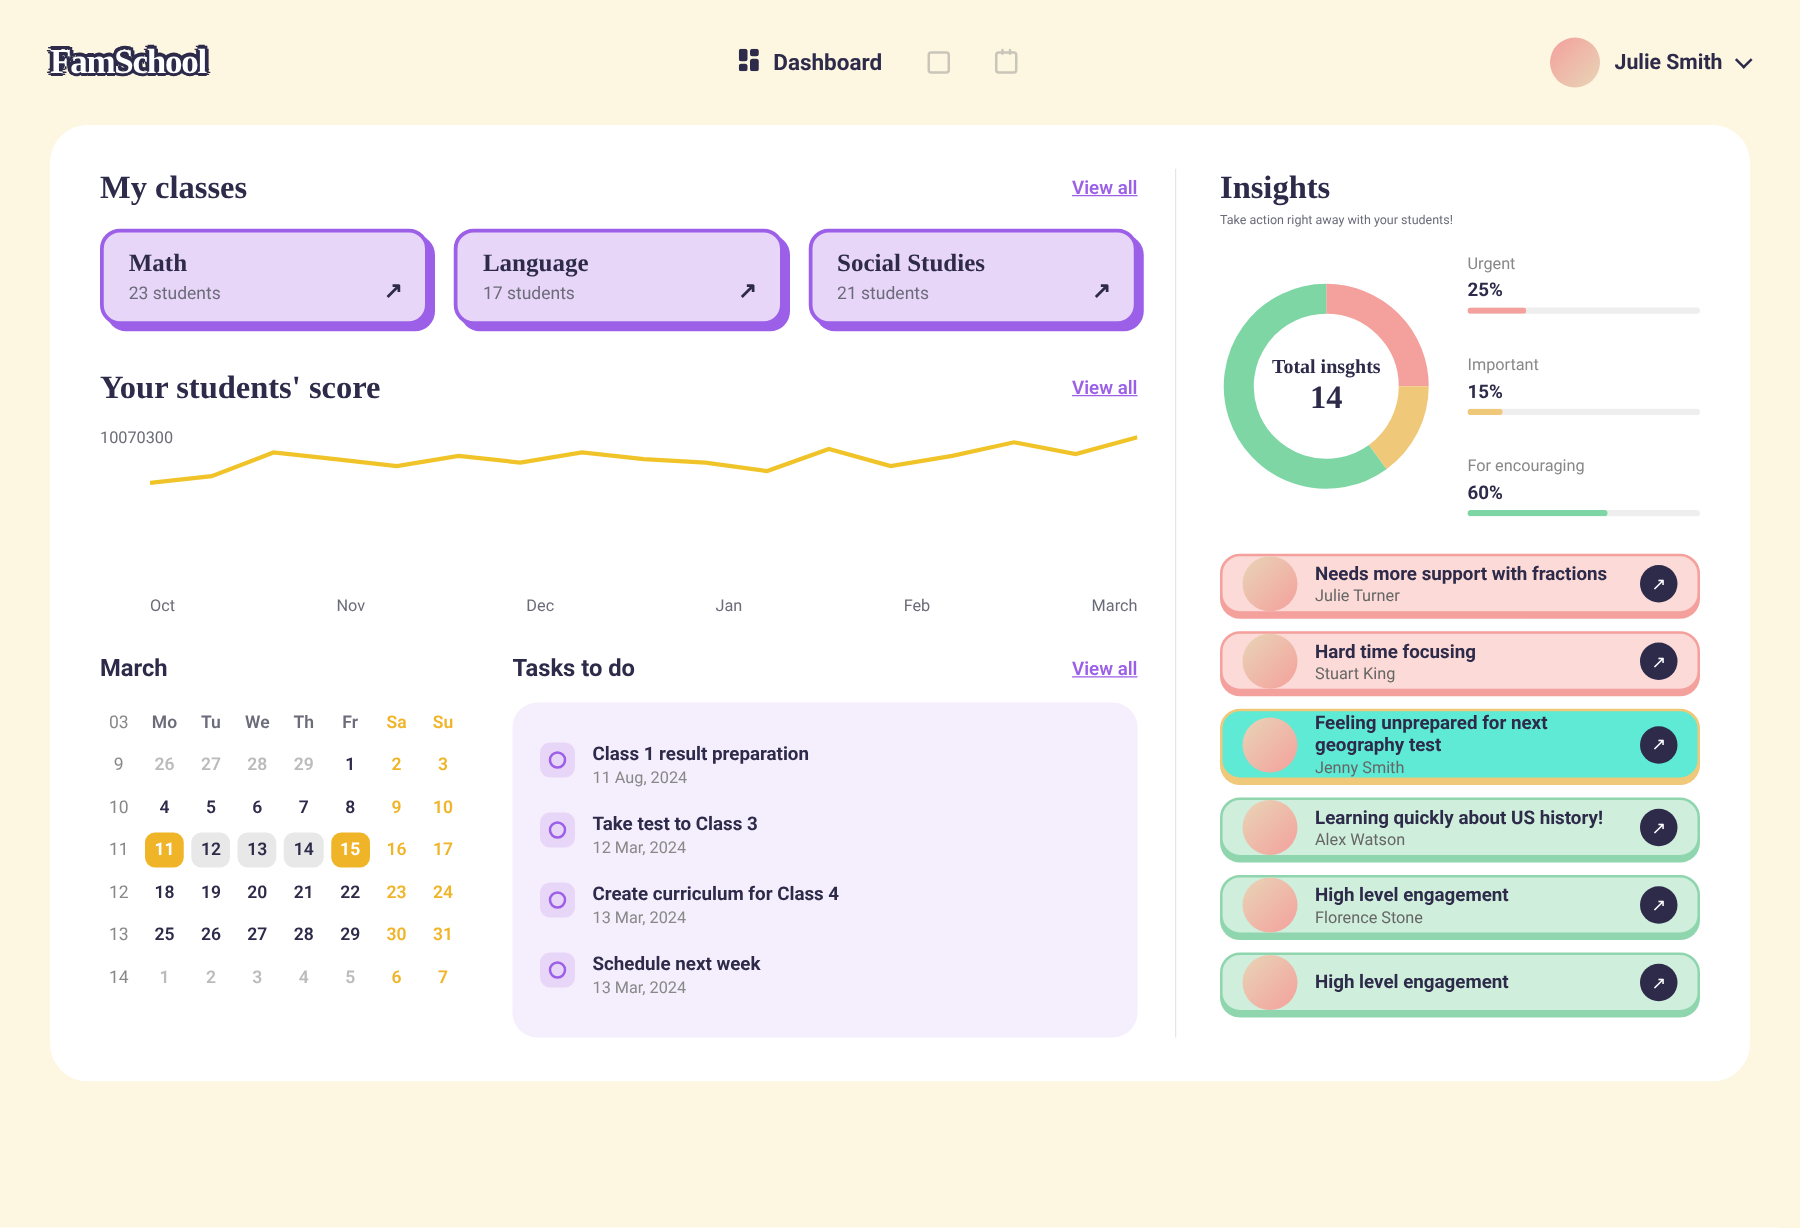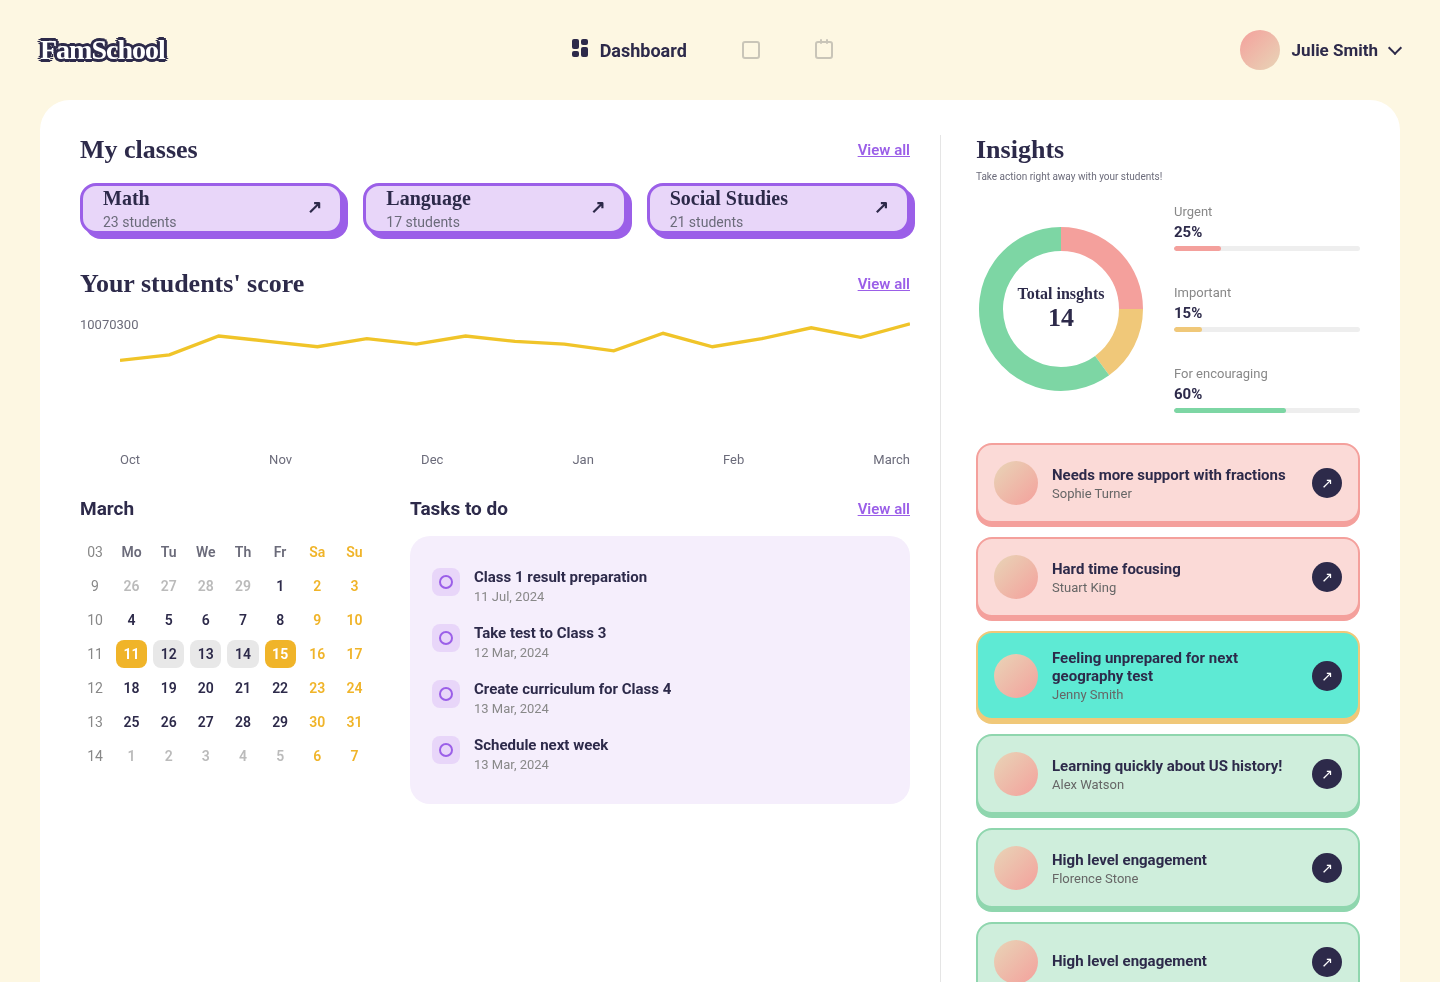--- a/index.html
+++ b/index.html
@@ -1,36 +1,36 @@
 <!DOCTYPE html>
 <html><head>
 <meta charset="utf-8">
 <style>
 *{margin:0;padding:0;box-sizing:border-box;font-family:-apple-system,BlinkMacSystemFont,"Segoe UI",Roboto,sans-serif}
 body{background:#FDF7E2;padding:20px 40px}
 .header{display:flex;align-items:center;justify-content:space-between;padding:10px 0 30px}
 .logo{font-family:"Comic Sans MS",cursive;font-size:28px;font-weight:700;color:#fff;text-shadow:-2px -2px 0 #2D2A4A,2px -2px 0 #2D2A4A,-2px 2px 0 #2D2A4A,2px 2px 0 #2D2A4A,-3px 0 0 #2D2A4A,3px 0 0 #2D2A4A,0 -3px 0 #2D2A4A,0 3px 0 #2D2A4A;letter-spacing:-1px}
-.nav{display:flex;gap:55px;align-items:center}
+.nav{display:flex;gap:36px;align-items:center}
 .nav-item{display:flex;align-items:center;gap:10px;color:#C9C5B8;cursor:pointer;font-weight:700;font-size:18px}
 .nav-item.active{color:#2D2A4A}
 .book-icon,.cal-icon{width:18px;height:18px;border:2px solid #C9C5B8;border-radius:3px;display:inline-block;position:relative}
 .cal-icon::before{content:"";position:absolute;top:-4px;left:3px;width:2px;height:5px;background:#C9C5B8;border-radius:1px}
 .cal-icon::after{content:"";position:absolute;top:-4px;right:3px;width:2px;height:5px;background:#C9C5B8;border-radius:1px}
 .user{display:flex;align-items:center;gap:12px;cursor:pointer}
 .avatar{width:40px;height:40px;border-radius:50%;background:linear-gradient(135deg,#F4A09C,#E8D5B7)}
 .user-name{font-weight:700;color:#2D2A4A;font-size:17px}
 .chevron{width:10px;height:10px;border-right:2px solid #2D2A4A;border-bottom:2px solid #2D2A4A;transform:rotate(45deg);margin-top:-4px}
 .container{background:#fff;border-radius:30px;padding:35px 40px;display:flex;gap:30px}
 .main{flex:1;min-width:0}
 .sidebar{width:420px;border-left:1px solid #E5E5E5;padding-left:35px}
 .section-head{display:flex;justify-content:space-between;align-items:center;margin-bottom:18px}
 .section-title{font-family:"Comic Sans MS",cursive;font-size:26px;font-weight:900;color:#2D2A4A}
 .view-all{color:#9B5FE8;font-weight:600;text-decoration:underline;font-size:15px;cursor:pointer}
 .classes{display:flex;gap:20px;margin-bottom:35px}
-.class-card{flex:1;background:#E8D6F9;border:3px solid #9B5FE8;border-radius:16px;padding:1px 20px;position:relative;box-shadow:5px 5px 0 #9B5FE8;cursor:pointer}
+.class-card{flex:1;background:#E8D6F9;border:3px solid #9B5FE8;border-radius:16px;padding:14px 20px;position:relative;box-shadow:5px 5px 0 #9B5FE8;cursor:pointer}
 .class-name{font-family:"Comic Sans MS",cursive;font-weight:900;color:#2D2A4A;font-size:20px;margin-bottom:4px}
 .class-students{color:#6B6B7A;font-size:14px}
 .class-arrow{position:absolute;bottom:14px;right:18px;color:#2D2A4A;font-size:18px;font-weight:700}
 .chart-area{margin-bottom:30px}
 .chart{position:relative;height:150px;margin-top:10px}
 .y-axis{position:absolute;left:0;top:0;bottom:20px;display:flex;flex-direction:row;justify-content:space-between;color:#6B6B7A;font-size:13px}
 .chart-svg{position:absolute;left:40px;right:0;top:0;bottom:25px}
 .x-axis{position:absolute;left:40px;right:0;bottom:0;display:flex;justify-content:space-between;color:#6B6B7A;font-size:13px}
 .bottom-row{display:flex;gap:40px}
 .calendar{flex:0 0 290px}
@@ -59,21 +59,21 @@
 .insights-top{display:flex;gap:28px;align-items:center;margin-bottom:30px}
 .donut-wrap{position:relative;width:170px;height:170px}
 .donut-center{position:absolute;inset:0;display:flex;flex-direction:column;align-items:center;justify-content:center}
 .donut-label{font-family:"Comic Sans MS",cursive;font-weight:900;font-size:16px;color:#2D2A4A}
 .donut-val{font-family:"Comic Sans MS",cursive;font-weight:900;font-size:26px;color:#2D2A4A}
 .stats{flex:1;display:flex;flex-direction:column;gap:34px}
 .stat-label{color:#888;font-size:13px;margin-bottom:4px}
 .stat-val{font-weight:700;color:#2D2A4A;font-size:15px;margin-bottom:5px}
 .stat-bar{height:5px;background:#EEE;border-radius:3px;overflow:hidden}
 .stat-fill{height:100%;border-radius:3px}
-.insight-card{border-radius:16px;padding:16px 16px;display:flex;align-items:center;gap:14px;margin-bottom:14px;border:2px solid;cursor:pointer}
+.insight-card{border-radius:16px;padding:0 16px;display:flex;align-items:center;gap:14px;margin-bottom:14px;border:2px solid;cursor:pointer}
 .insight-card.red{background:#FBDAD7;border-color:#F4A09C;box-shadow:0 4px 0 #F4A09C}
 .insight-card.orange{background:#5eead4;border-color:#F0C879;box-shadow:0 4px 0 #F0C879}
 .insight-card.green{background:#CFEEDC;border-color:#8FD6AE;box-shadow:0 4px 0 #8FD6AE}
 .insight-avatar{width:44px;height:44px;border-radius:50%;background:linear-gradient(135deg,#E8D5B7,#F4A09C);flex-shrink:0}
 .insight-body{flex:1}
 .insight-title{font-weight:700;color:#2D2A4A;font-size:15px}
 .insight-name{color:#666;font-size:13px;margin-top:2px}
 .insight-btn{width:30px;height:30px;border-radius:50%;background:#2D2A4A;display:flex;align-items:center;justify-content:center;color:#fff;font-size:14px;flex-shrink:0}
 </style>
 </head>
@@ -222,21 +222,21 @@
           <div class="tasks-title">Tasks to do</div>
           <div class="view-all">View all</div>
         </div>
         <div class="tasks-box" id="tasks-box">
             <div class="task">
       <div class="task-check">
                 <span></span>
               </div>
       <div class="insight-body">
         <div class="task-title">Class 1 result preparation</div>
-        <div class="task-date">11 Jul, 2024</div>
+        <div class="task-date">11 Aug, 2024</div>
       </div>
     </div>
             <div class="task">
       <div class="task-check">
                 <span></span>
               </div>
       <div class="insight-body">
         <div class="task-title">Take test to Class 3</div>
         <div class="task-date">12 Mar, 2024</div>
       </div>
@@ -301,21 +301,21 @@
               <div class="stat-fill" style="width:60%;background:#7DD6A4"></div>
             </div>
     </div>
         </div>
     </div>
     <div id="insight-cards">
         <div class="insight-card red">
       <div class="insight-avatar"></div>
       <div class="insight-body">
         <div class="insight-title">Needs more support with fractions</div>
-        <div class="insight-name">Sophie Turner</div>
+        <div class="insight-name">Julie Turner</div>
       </div>
       <div class="insight-btn">↗</div>
     </div>
         <div class="insight-card red">
       <div class="insight-avatar"></div>
       <div class="insight-body">
         <div class="insight-title">Hard time focusing</div>
         <div class="insight-name">Stuart King</div>
       </div>
       <div class="insight-btn">↗</div>

